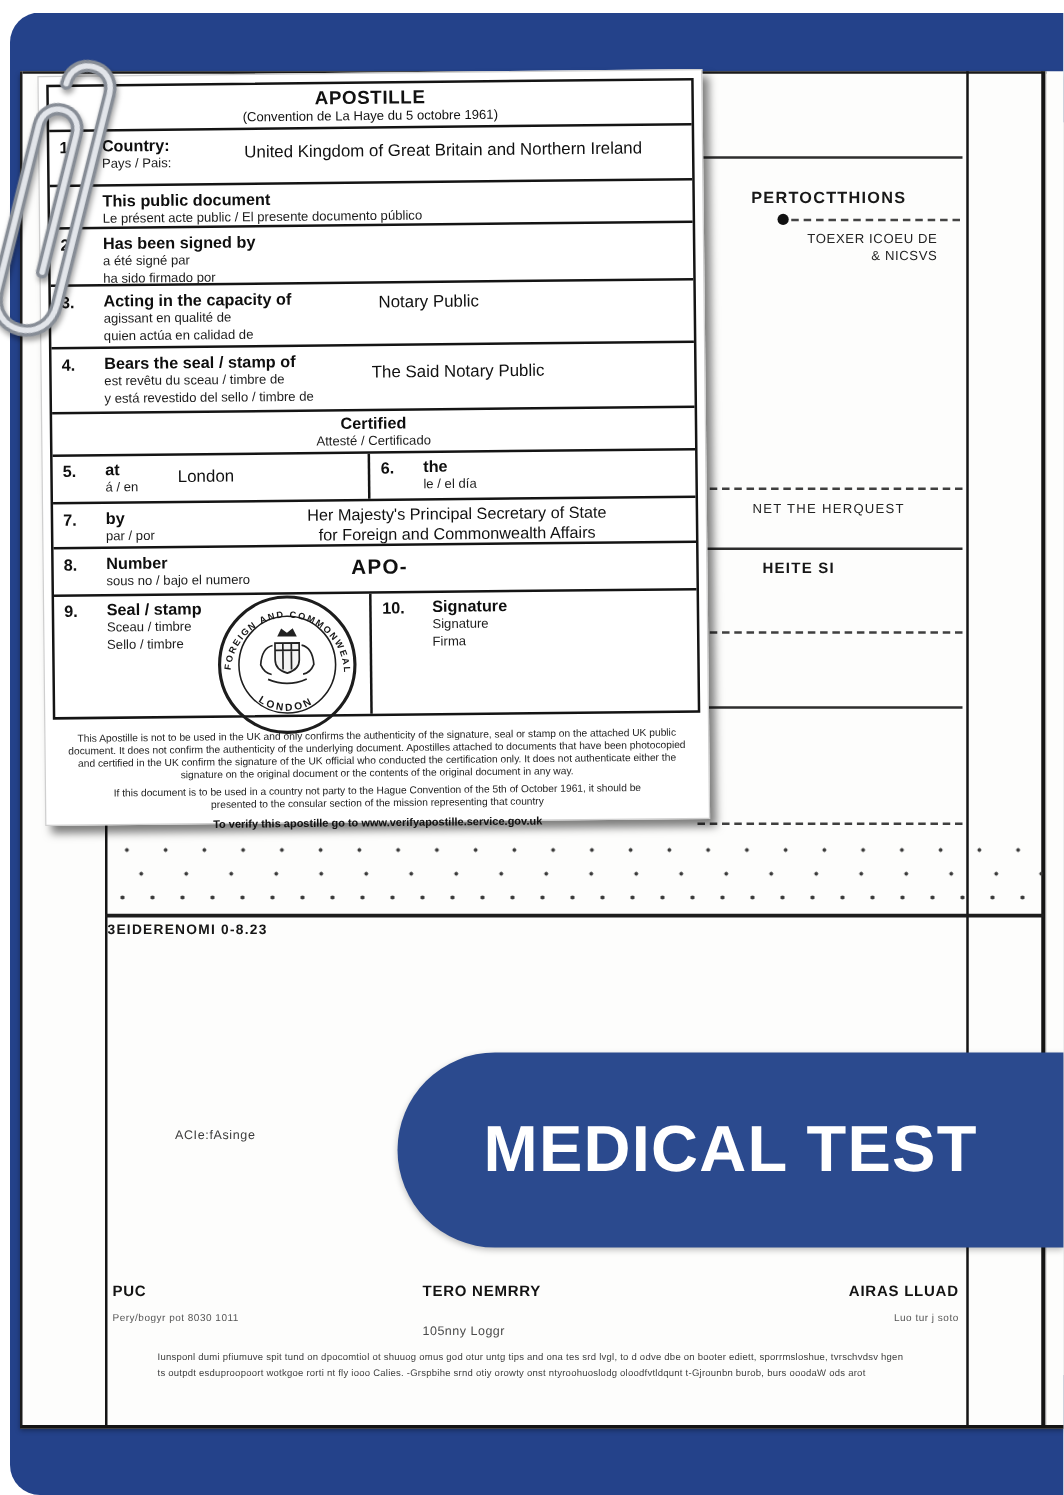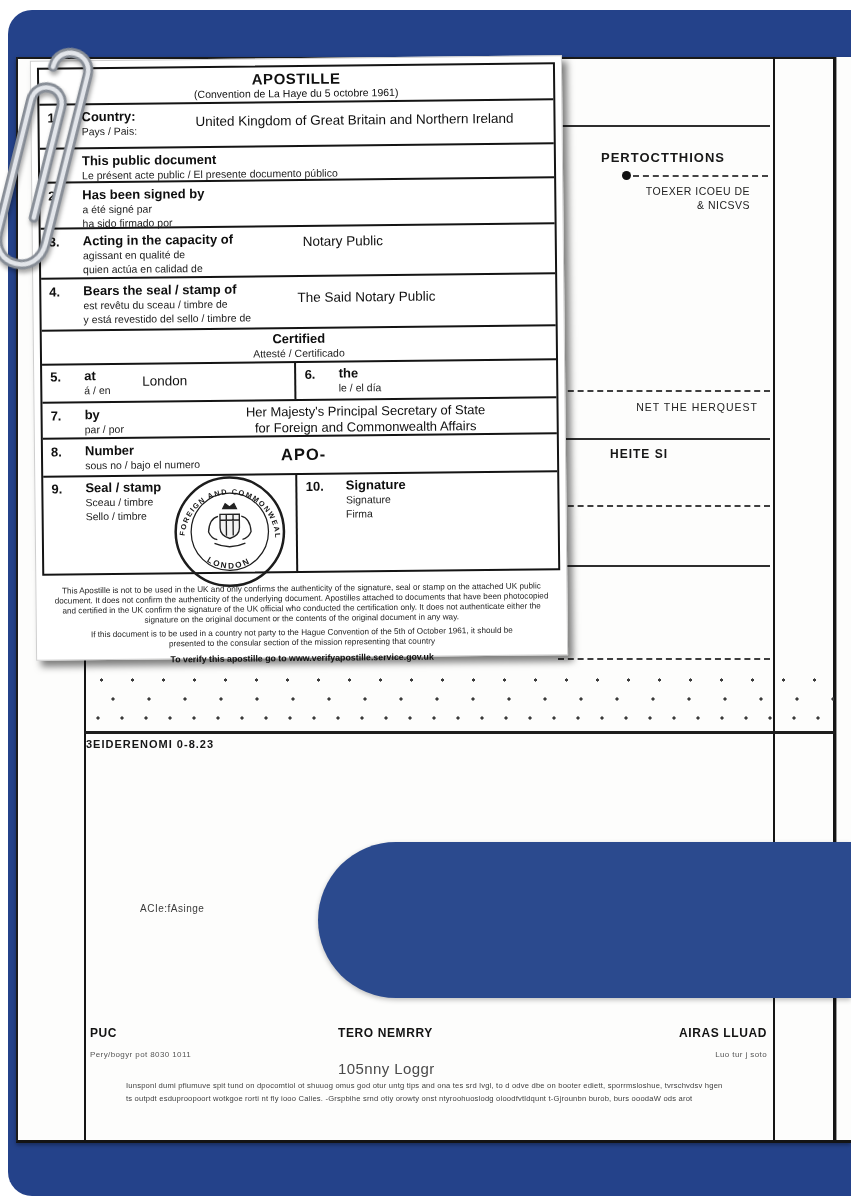--- a/index.html
+++ b/index.html
@@ -35,39 +35,39 @@
   .vline.v3{left:815px;width:3px;box-shadow:1px 0 0 #9a9a9a;}
   .hsolid{position:absolute;height:2px;background:#2e2e2e;}
   .hdash{position:absolute;border-top:2px dashed #3f3f3f;height:0;}
   .rc-heading{position:absolute;left:540px;width:210px;top:93px;text-align:center;
     font-size:13px;font-weight:bold;letter-spacing:1px;color:#181818;}
   .rc-bulletline{position:absolute;left:604px;top:114px;width:146px;display:flex;align-items:center;}
   .rc-bulletline .dot{width:9px;height:9px;border-radius:50%;background:#111;flex:0 0 auto;}
   .rc-bulletline .dashes{flex:1;border-top:2px dashed #444;margin-left:2px;}
   .rc-sub{position:absolute;left:520px;width:212px;top:127px;text-align:right;
     font-size:10.5px;line-height:1.35;color:#222;letter-spacing:.5px;}
-  .rc-note1{position:absolute;left:550px;width:190px;top:344px;text-align:right;
+  .rc-note1{position:absolute;left:550px;width:190px;top:344px;text-align:center;
     font-size:10.5px;color:#222;letter-spacing:1px;}
   .rc-note2{position:absolute;left:592px;top:390px;font-size:12px;font-weight:bold;
     letter-spacing:1px;color:#161616;}
   .dots{position:absolute;left:68px;width:748px;height:4px;
     background-image:radial-gradient(circle,#3a3a3a 1.4px,transparent 1.8px);
     background-size:27px 4px;background-repeat:repeat-x;}
   .dots.d1{top:621px;background-size:31px 4px;}
   .dots.d2{top:640px;background-size:36px 4px;background-position:9px 0;}
   .dots.d3{top:659px;background-size:24px 4px;}
   .ref-line{position:absolute;left:68px;top:681px;font-size:11px;font-weight:bold;
     letter-spacing:1px;color:#161616;}
   .annotation{position:absolute;left:122px;top:846px;font-size:10px;color:#3a3a3a;letter-spacing:.5px;}
   .fcol{position:absolute;top:969px;}
   .fcol .t{font-size:12px;font-weight:bold;letter-spacing:.6px;color:#131313;}
   .fcol .s{margin-top:10px;font-size:8px;color:#555;letter-spacing:.4px;}
   .fcol.c1{left:72px;}
   .fcol.c2{left:320px;width:220px;}
-  .fcol.c2 .s{font-size:15px;color:#4a4a4a;margin-top:20px;}
+  .fcol.c2 .s{font-size:10px;color:#4a4a4a;margin-top:20px;}
   .fcol.c3{right:84px;text-align:right;}
   .fineprint{position:absolute;left:72px;top:1023px;width:682px;font-size:7.6px;
     line-height:1.65;color:#3d3d3d;text-align:justify;letter-spacing:.2px;margin-left:36px;}
 
   
   #apostille{
     position:absolute;left:33px;top:58px;width:532px;height:600px;
     background:#ffffff;border:1px solid #cfcfcf;
     transform:rotate(-0.6deg);transform-origin:50% 50%;
     box-shadow:5px 6px 7px rgba(0,0,0,.5);
@@ -333,15 +333,16 @@
       <div class="verify">To verify this apostille go to www.verifyapostille.service.gov.uk</div>
     </div>
   </div>
 
   <svg id="paperclip" width="100" height="289" viewBox="0 0 90 260">
     <path d="M 30 40 C 30 18 62 18 62 40 L 62 196 C 62 228 18 228 18 196 L 18 74 C 18 54 46 54 46 74 L 46 176" fill="none" stroke="#878d96" stroke-width="9" stroke-linecap="round"></path>
     <path d="M 30 40 C 30 18 62 18 62 40 L 62 196 C 62 228 18 228 18 196 L 18 74 C 18 54 46 54 46 74 L 46 176" fill="none" stroke="#e2e5ea" stroke-width="4" stroke-linecap="round"></path>
   </svg>
 
   <div id="banner">
+    <div class="banner-line">MEDICAL TEST</div>
   </div>
 
 </div>
 
 </body></html>

